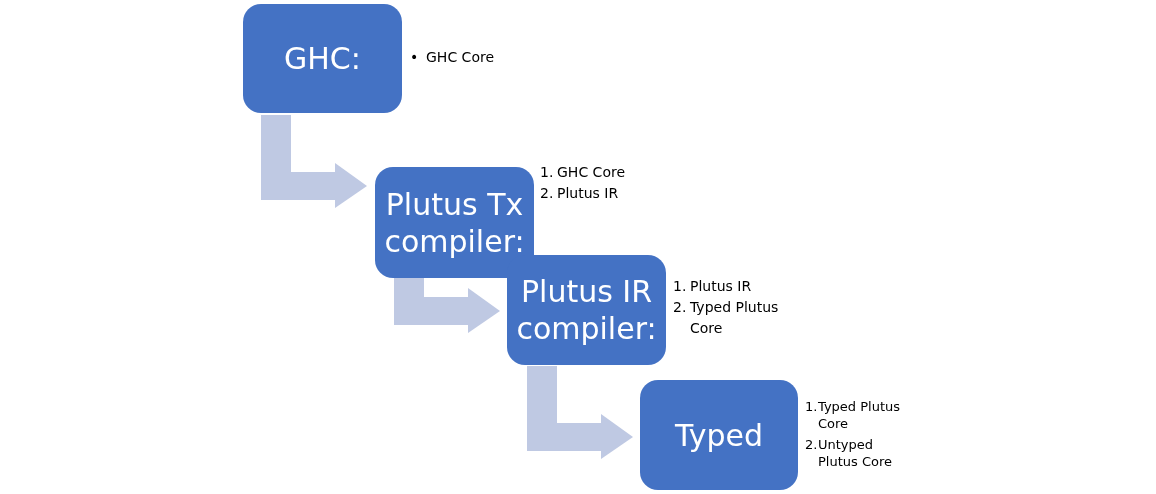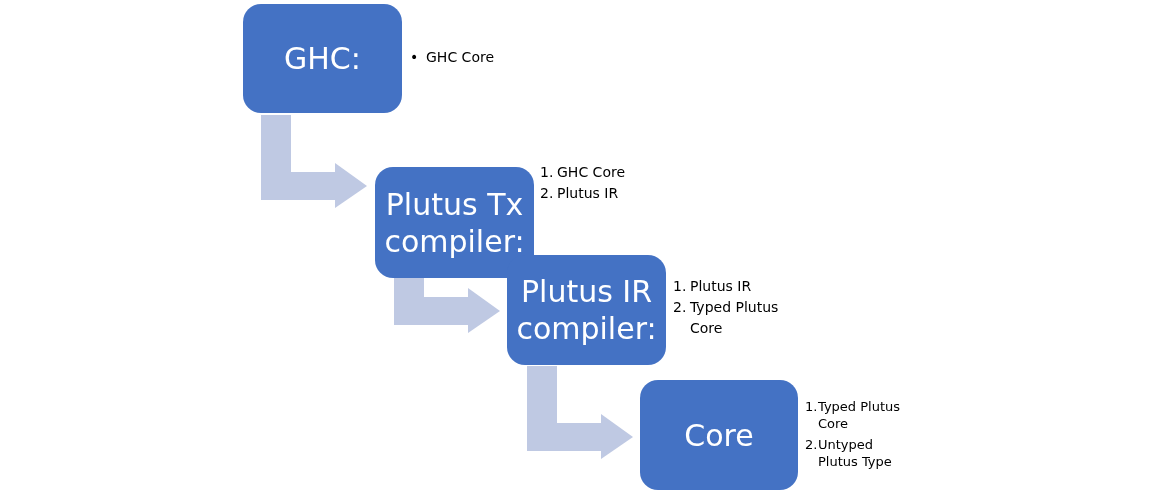--- a/index.html
+++ b/index.html
@@ -78,29 +78,29 @@
       </li>
       <li style="padding-left:17px;">
         <span class="mk">2.</span>
         <span>Typed Plutus Core</span>
       </li>
     </ol>
   </div>
 
   <div class="box" style="left:640px; top:380px; width:158px; height:110px;">
     <div>
-      <span>Core</span>
+      <span>Typed</span>
     </div>
   </div>
   <div class="notes tight" style="left:805px; top:398px; width:105px;">
     <ol>
       <li style="padding-left:13px;">
         <span class="mk">1.</span>
         <span>Typed Plutus Core</span>
       </li>
       <li style="padding-left:13px;">
         <span class="mk">2.</span>
-        <span>Untyped Plutus Type</span>
+        <span>Untyped Plutus Core</span>
       </li>
     </ol>
   </div>
 
 </div>
 
 </body></html>

